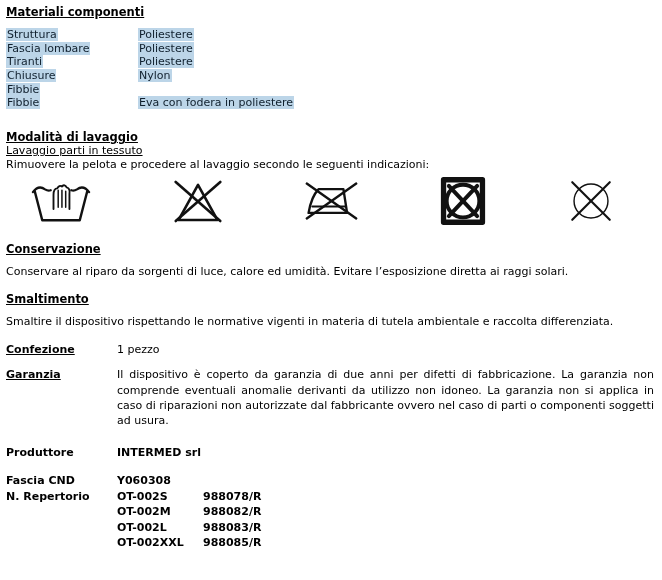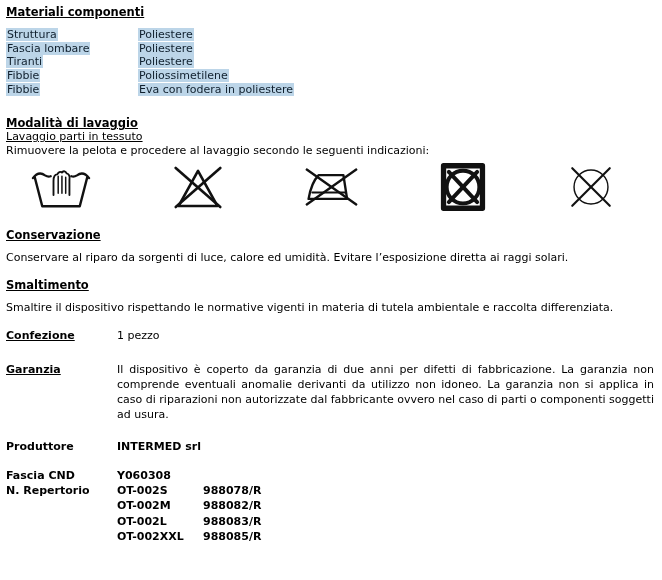--- a/index.html
+++ b/index.html
@@ -41,21 +41,21 @@
   }
   .care-icon{display:inline-flex;align-items:center;justify-content:center;}
   .care-icon svg{display:block;}
   .stroke{fill:none;stroke:#111111;stroke-linecap:round;stroke-linejoin:round;}
   
   .h-conserv{margin-top:16px;}
   .para{margin-top:9px;line-height:14px;}
   .h-smalt{margin-top:13px;}
   
   .lv-row{display:flex;margin-top:13px;line-height:15.2px;}
-  .lv-row.warranty{margin-top:18px;}
+  .lv-row.warranty{margin-top:10px;}
   .lv-row.producer{margin-top:17px;}
   .lv-label{width:111px;flex:0 0 111px;font-weight:bold;}
   .lv-label.underlined{text-decoration:underline;}
   .lv-value{flex:1;}
   .lv-value.bold{font-weight:bold;}
   .just{text-align:justify;}
   
   .codes-block{margin-top:13px;line-height:15.4px;}
   .codes-row{display:flex;}
   .codes-label{width:111px;flex:0 0 111px;font-weight:bold;}
@@ -77,22 +77,25 @@
     </div>
     <div class="mat-row">
       <div class="mat-label"><span class="hl">Fascia lombare</span></div>
       <div class="mat-value"><span class="hl">Poliestere</span></div>
     </div>
     <div class="mat-row">
       <div class="mat-label"><span class="hl">Tiranti</span></div>
       <div class="mat-value"><span class="hl">Poliestere</span></div>
     </div>
     <div class="mat-row">
+      <div class="mat-label"><span class="hl">Chiusure</span></div>
+      <div class="mat-value"><span class="hl">Nylon</span></div>
+    </div>
+    <div class="mat-row">
       <div class="mat-label"><span class="hl">Fibbie</span></div>
-      <div class="mat-value"><span class="hl">Poliossimetilene</span></div>
     </div>
     <div class="mat-row">
       <div class="mat-label"><span class="hl">Fibbie</span></div>
       <div class="mat-value"><span class="hl">Eva con fodera in poliestere</span></div>
     </div>
   </div>
 
   <div class="h-section h-washing">Modalità di lavaggio</div>
   <div class="sub-underline">Lavaggio parti in tessuto</div>
   <div class="instruction">Rimuovere la pelota e procedere al lavaggio secondo le seguenti indicazioni:</div>

